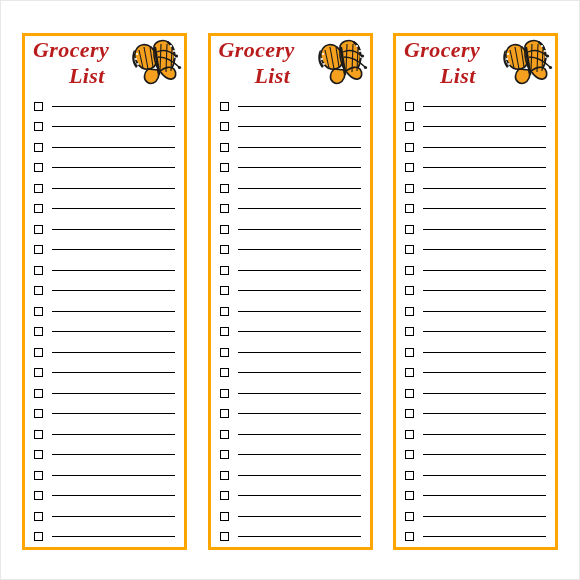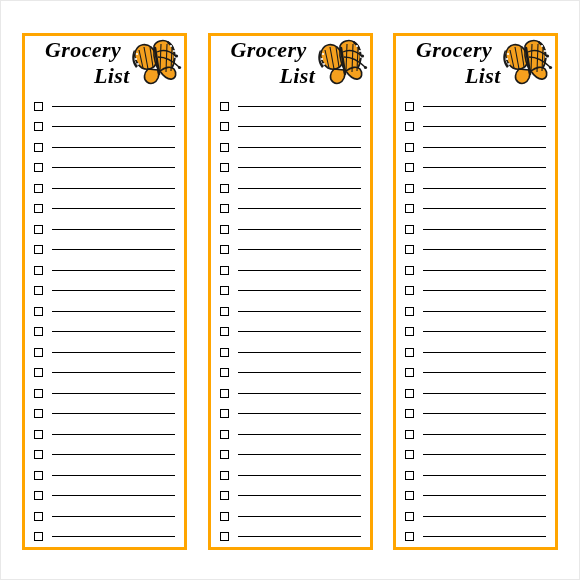--- a/index.html
+++ b/index.html
@@ -38,40 +38,40 @@
     border: 3px solid #FFA500;
     background: #ffffff;
     overflow: hidden;
   }
   .card-header {
     position: relative;
     height: 60px;
   }
   .title {
     position: absolute;
-    left: 12px;
+    left: 0;
     top: 1px;
     width: 159px;
     text-align: left;
     font-style: italic;
     font-weight: bold;
     font-size: 22px;
     line-height: 26px;
-    color: #000000;
+    color: #b91c1c;
     letter-spacing: 0.4px;
     white-space: nowrap;
     font-family: "Liberation Serif", serif;
   }
   .title .line1 {
     display: block;
     padding-left: 8px;
   }
   .title .line2 {
     display: block;
-    padding-left: 57px;
+    padding-left: 44px;
   }
   .butterfly {
     position: absolute;
     right: -2px;
     top: 2px;
     width: 56px;
     height: 52px;
     pointer-events: none;
   }
   .rows {

